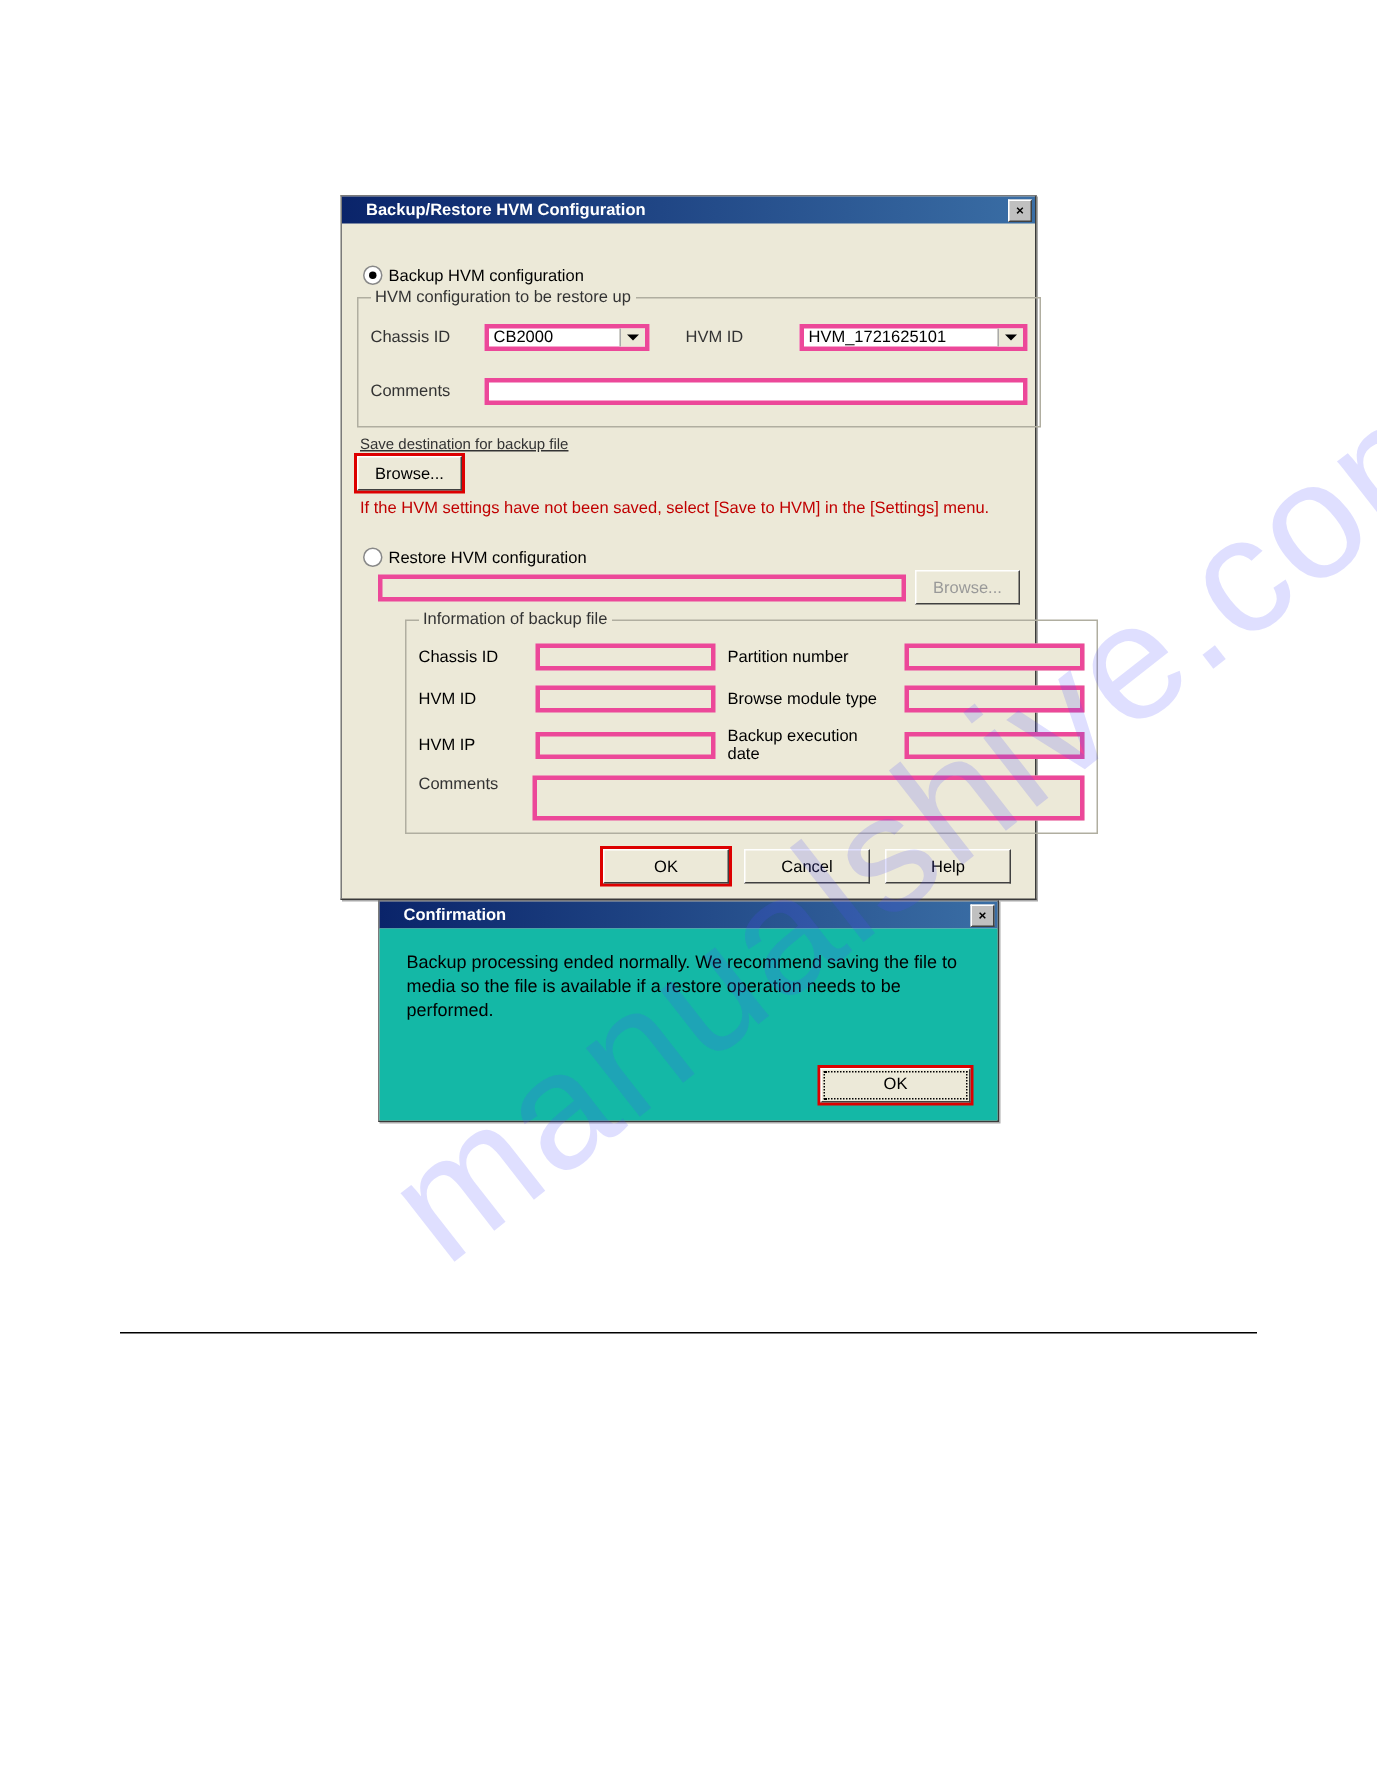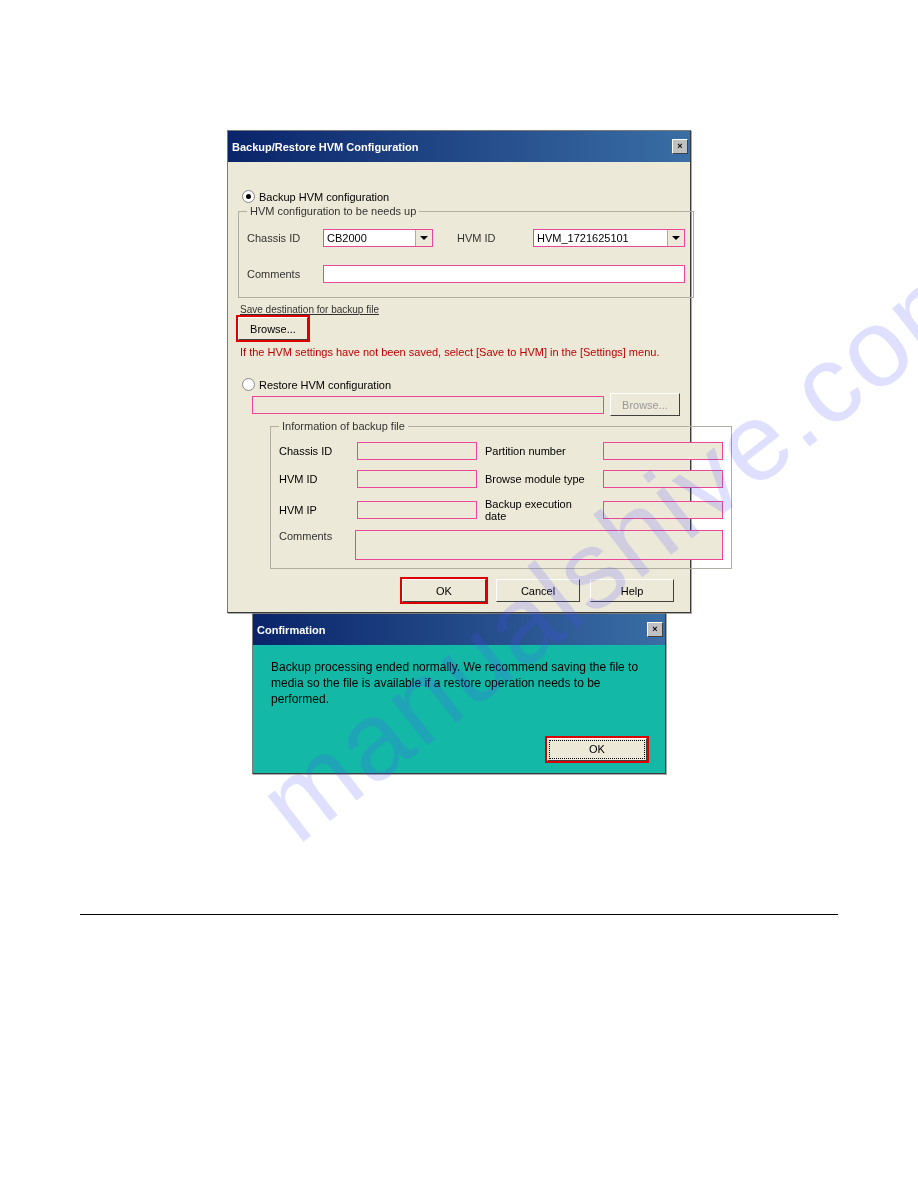--- a/index.html
+++ b/index.html
@@ -35,23 +35,23 @@
     border-bottom-color:#3a3a3a;
     box-shadow: 1px 1px 0 #aaa;
     position: relative;
     z-index: 1;
   }
   .dialog.main { width: 462px; }
   .dialog.confirm { width: 412px; }
   .titlebar {
     background: linear-gradient(to right,#0a246a,#3a6ea5);
     color: #fff;
-    height: 31px;
+    height: 18px;
     line-height: 18px;
-    padding: 0 2px 0 4px;
+    padding: 0 2px 0 16px;
     font-weight: bold;
     font-size: 11px;
     display: flex;
     justify-content: space-between;
     align-items: center;
   }
   .closebtn {
     width: 14px; height: 13px;
     background:#c0c0c0;
     border:1px solid #fff;
@@ -79,21 +79,21 @@
     position:relative;
   }
   fieldset > legend {
     font-size:11px;
     color:#333;
     padding:0 3px;
   }
   .row {display:flex;align-items:center;margin:6px 0;gap:6px;}
   .lbl {width:70px;color:#333;}
   .combo, .txt {
-    height:18px;border:1px solid #ec4899;background:#fff;
+    height:18px;border:3px solid #ec4899;background:#fff;
     padding:0 3px;font-size:11px;display:flex;align-items:center;
     position:relative;box-sizing:border-box;
   }
   .combo {padding-right:18px;}
   .combo .arrow{
     position:absolute;right:0;top:0;width:16px;height:100%;
     background:#ece9d8;border-left:1px solid #aaa;
     display:flex;align-items:center;justify-content:center;
   }
   .combo .arrow::after{content:"";border:4px solid transparent;border-top-color:#000;margin-top:3px;}
@@ -133,21 +133,21 @@
       <span class="closebtn">×</span>
     </div>
     <div class="body">
 
       <div class="radio-row">
         <span class="radio checked"></span>
         <span>Backup HVM configuration</span>
       </div>
 
       <fieldset>
-        <legend>HVM configuration to be needs up</legend>
+        <legend>HVM configuration to be restore up</legend>
         <div class="row">
           <span class="lbl">Chassis ID</span>
           <span class="combo" style="width:110px">
             <span>CB2000</span>
             <span class="arrow"></span>
           </span>
           <span class="lbl" style="margin-left:18px">HVM ID</span>
           <span class="combo" style="width:152px">
             <span>HVM_1721625101</span>
             <span class="arrow"></span>

